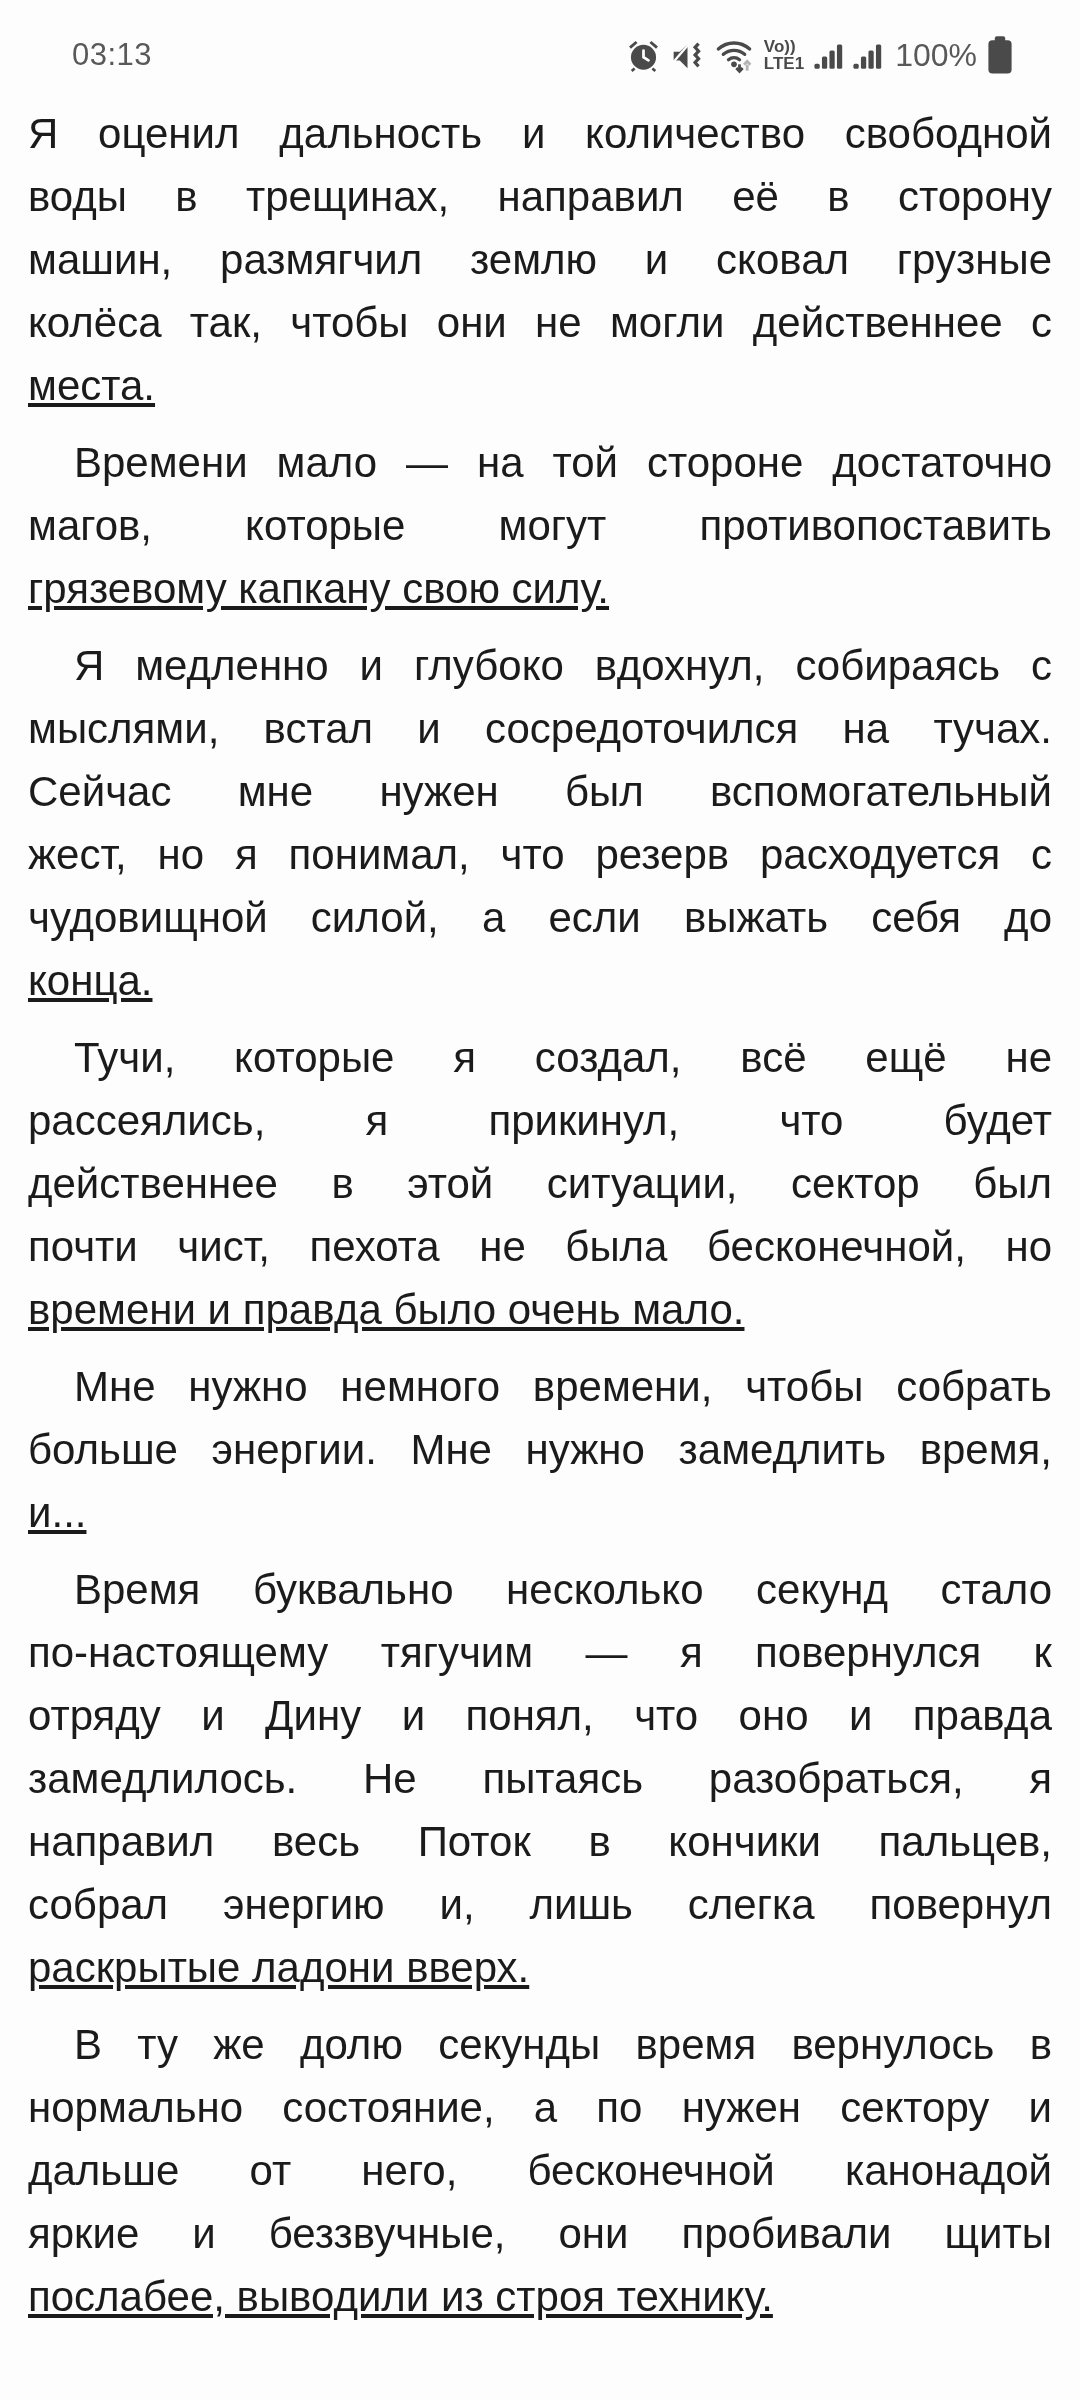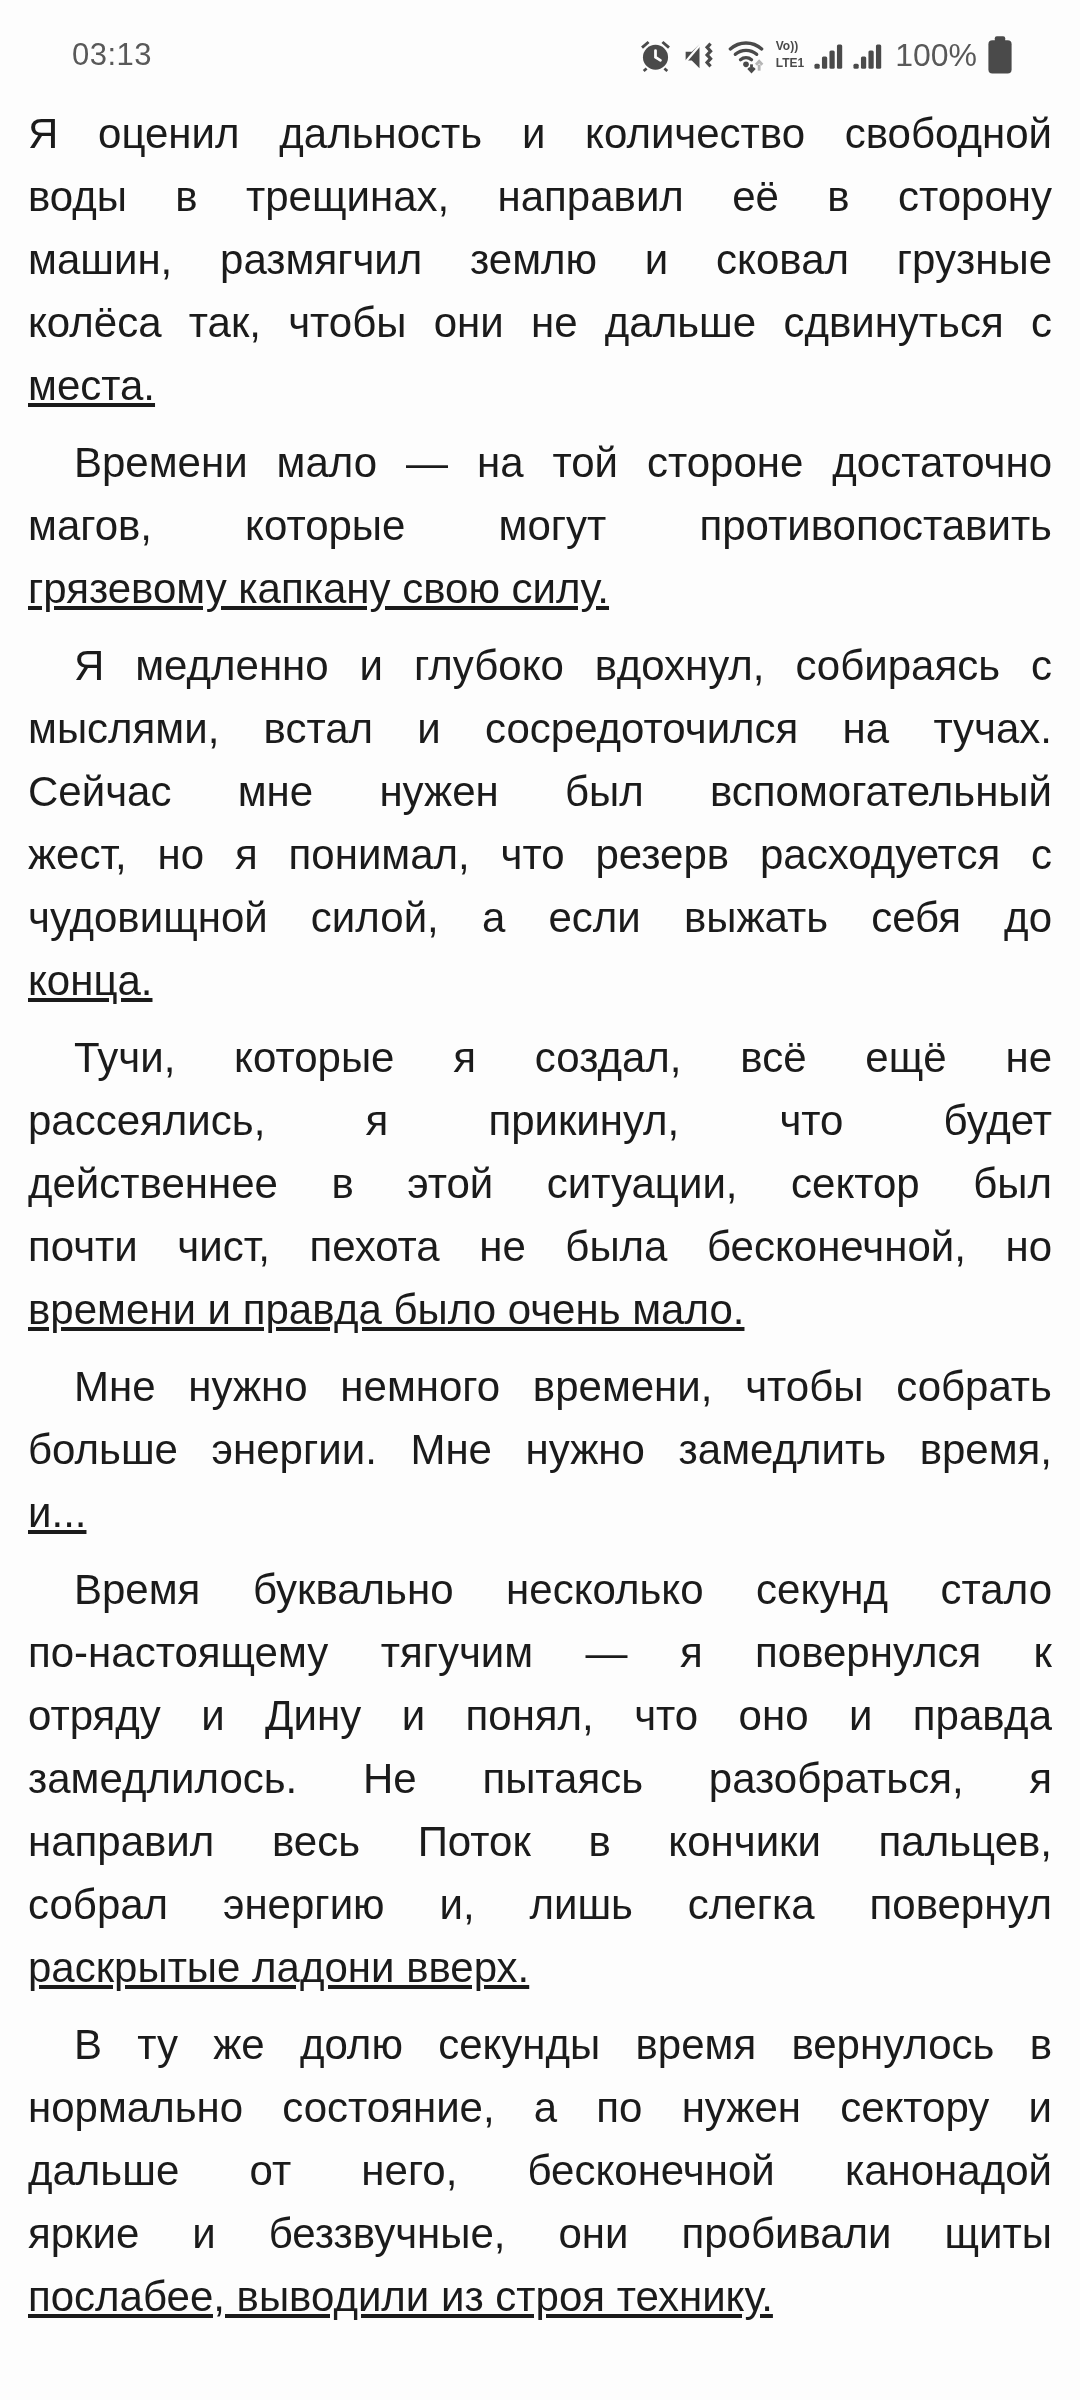--- a/index.html
+++ b/index.html
@@ -19,21 +19,21 @@
     display: flex;
     justify-content: space-between;
     align-items: center;
     color: #595959;
   }
   .time { font-size: 31px; letter-spacing: 0.5px; }
   .status-icons { display: flex; align-items: center; gap: 9px; }
   .status-icons svg { display: block; }
   .volte {
     display: flex; flex-direction: column;
-    font-size: 12px; line-height: 17px; font-weight: 700;
+    font-size: 17px; line-height: 17px; font-weight: 700;
     color: #4a4a4a; letter-spacing: 0px; margin: 0 1px;
   }
   .battery-pct { font-size: 32px; color: #595959; margin-left: 3px; }
 
   
   .page {
     padding: 2px 28px 0 28px;
     color: #1b1b1b;
     font-size: 42px;
   }
@@ -115,21 +115,21 @@
       </svg>
 
     </div>
   </div>
 
   <div class="page" id="page" style="color: rgb(27, 27, 27);">
       <div class="paragraph">
         <div class="tline">Я оценил дальность и количество свободной</div>
         <div class="tline">воды в трещинах, направил её в сторону</div>
         <div class="tline">машин, размягчил землю и сковал грузные</div>
-        <div class="tline">колёса так, чтобы они не дальше сдвинуться с</div>
+        <div class="tline">колёса так, чтобы они не могли действеннее с</div>
         <div class="tline last">места.</div>
       </div>
       <div class="paragraph">
         <div class="tline indent">Времени мало — на той стороне достаточно</div>
         <div class="tline">магов, которые могут противопоставить</div>
         <div class="tline last">грязевому капкану свою силу.</div>
       </div>
       <div class="paragraph">
         <div class="tline indent">Я медленно и глубоко вдохнул, собираясь с</div>
         <div class="tline">мыслями, встал и сосредоточился на тучах.</div>

